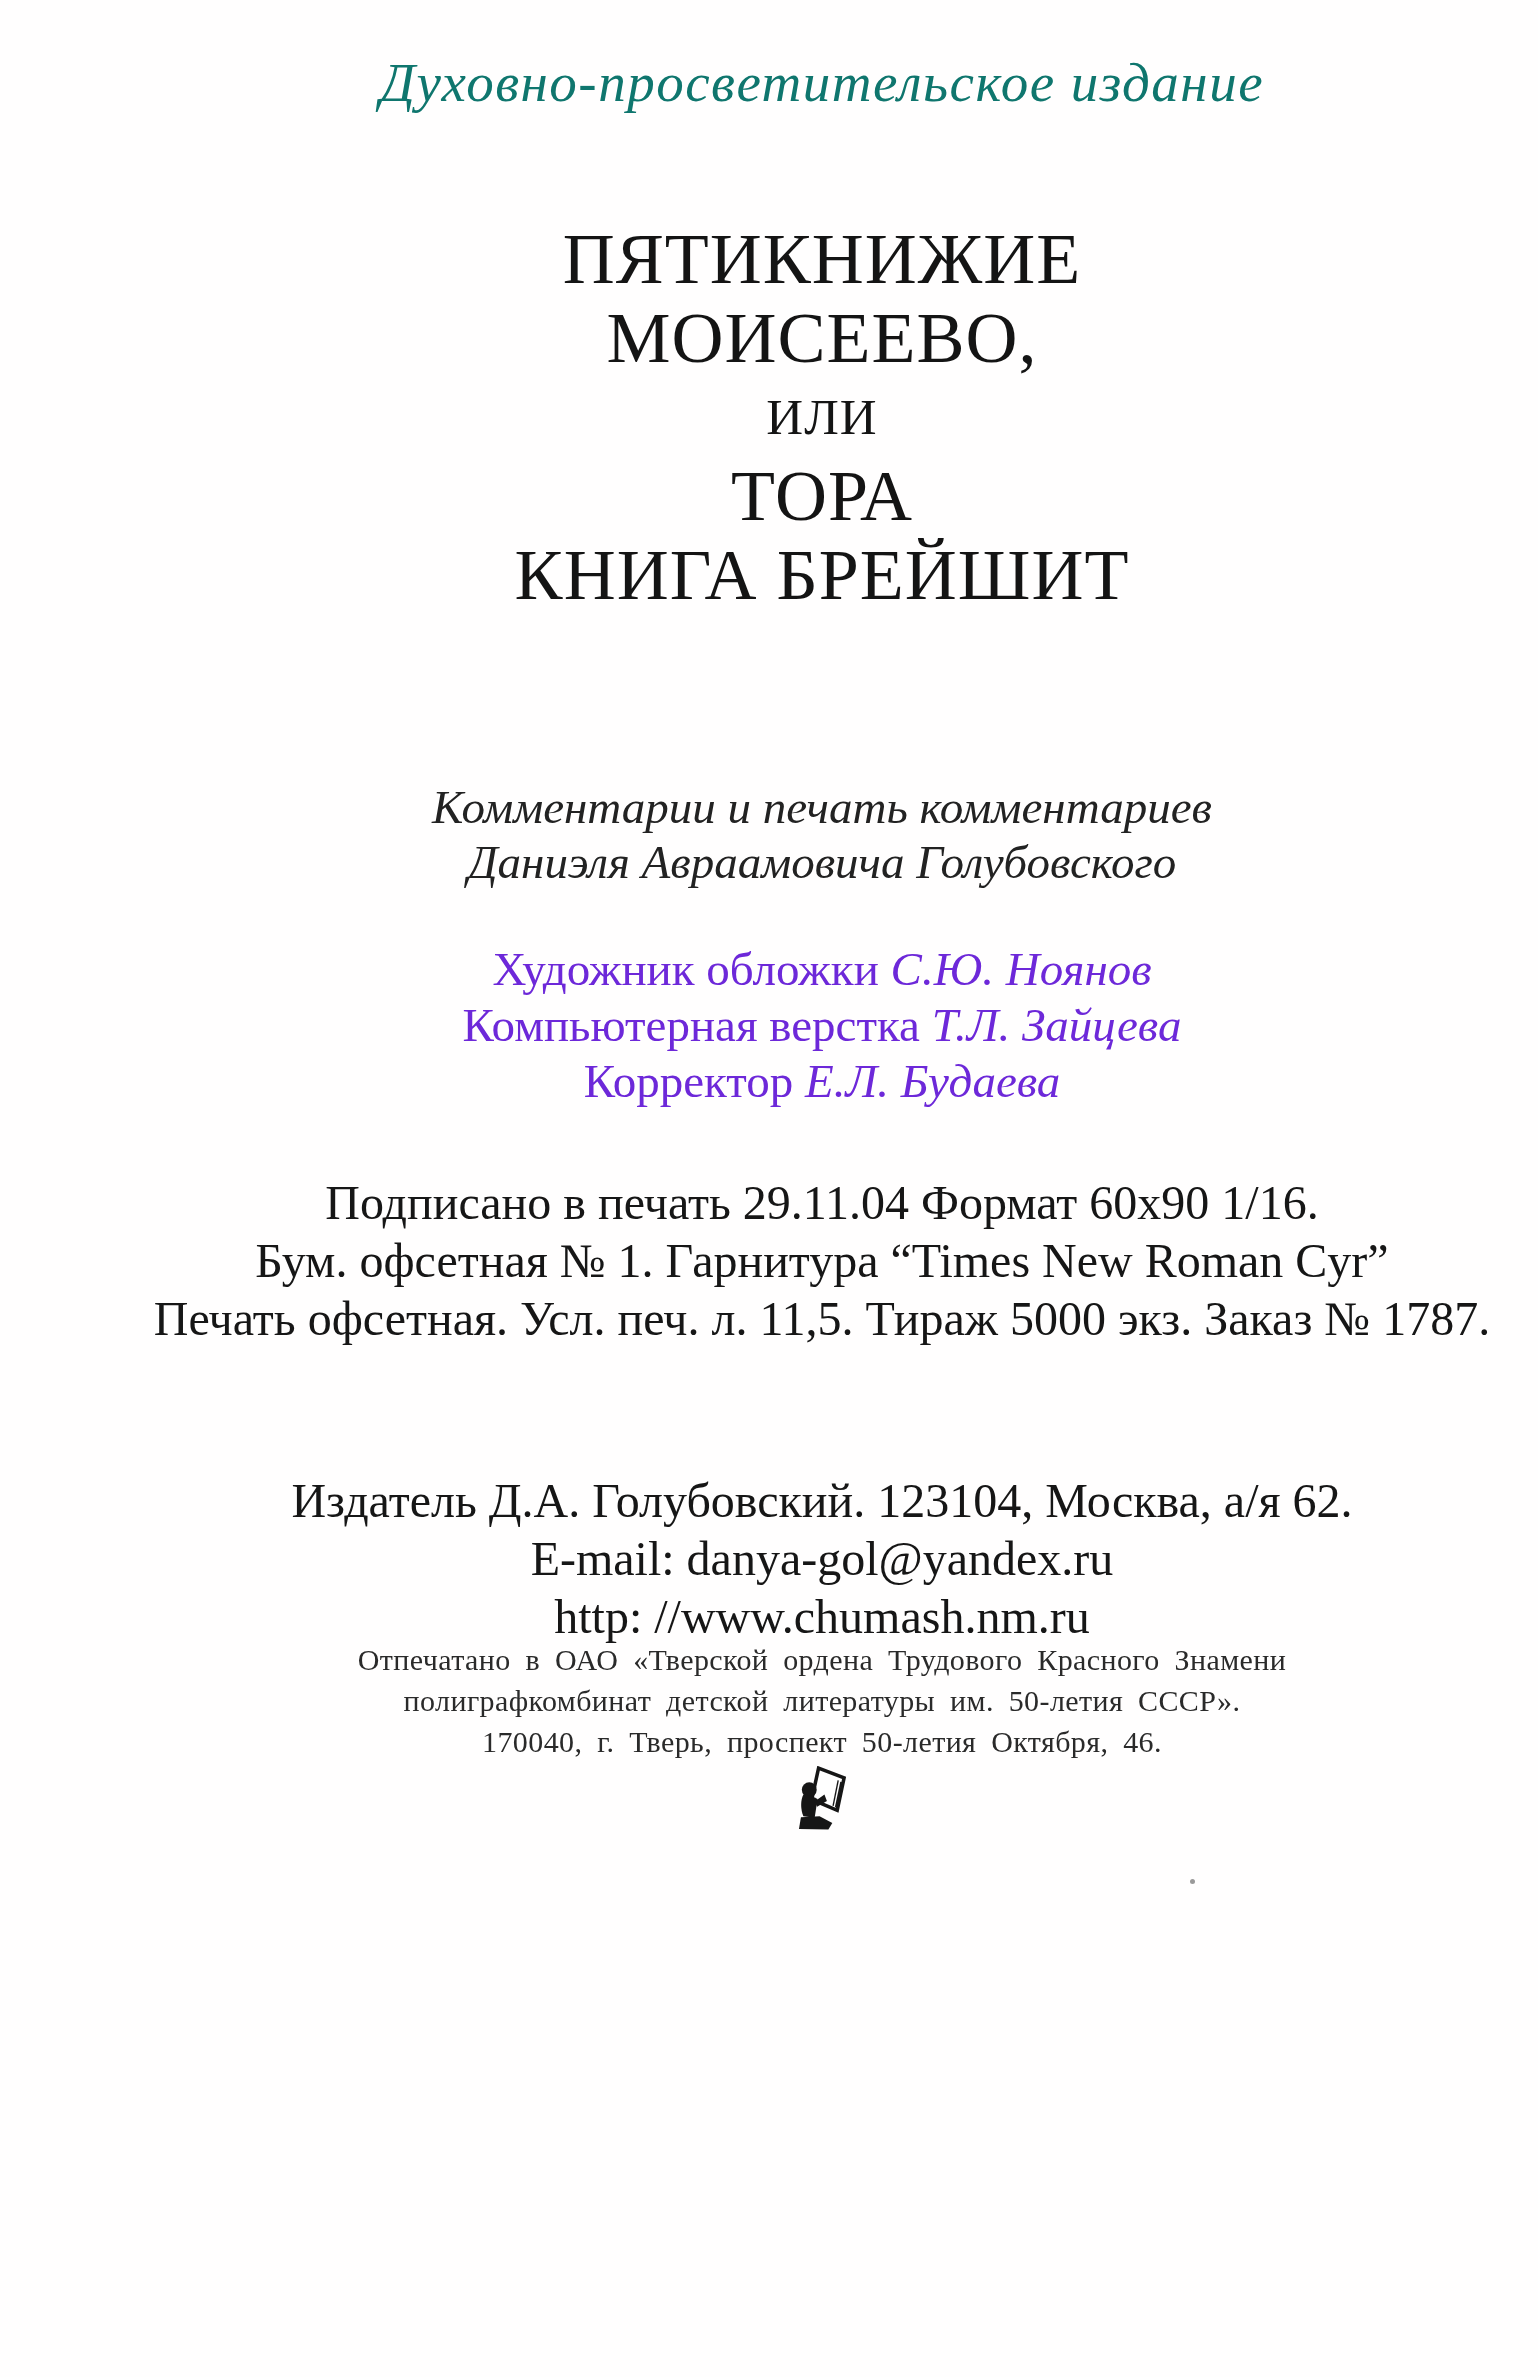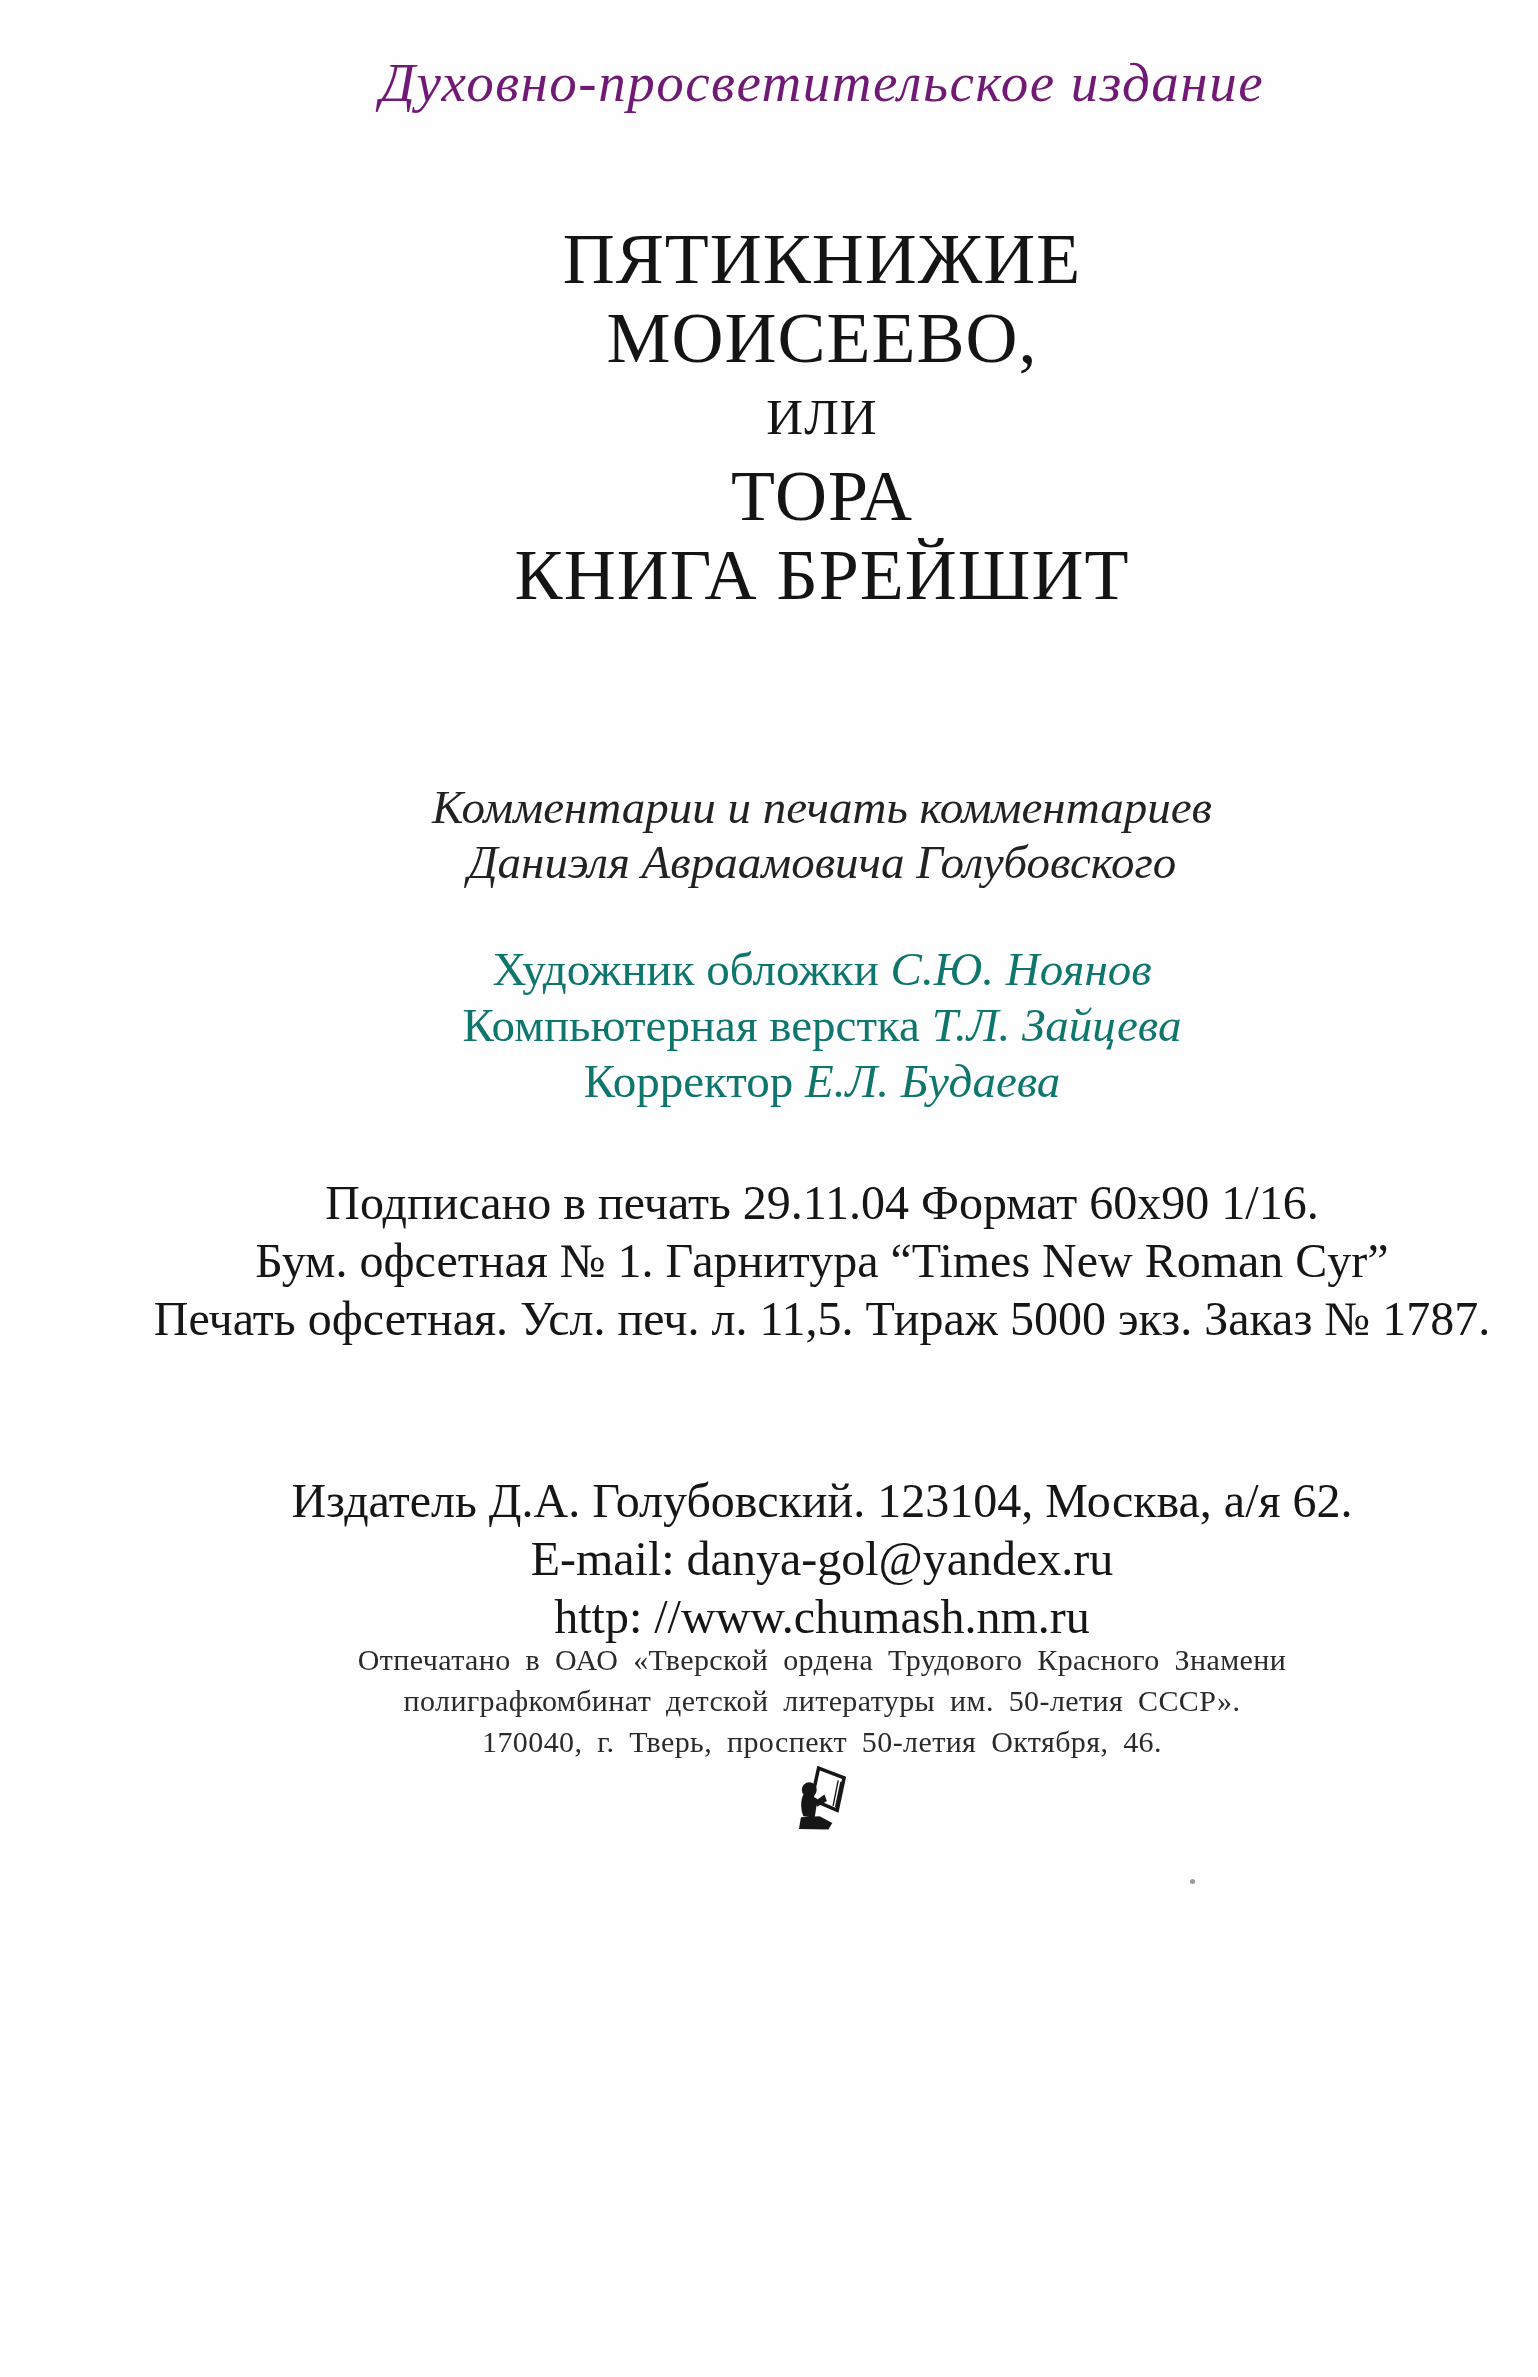--- a/index.html
+++ b/index.html
@@ -25,21 +25,21 @@
     height: 100%;
     text-align: center;
   }
   .block { position: absolute; left: 0; width: 100%; }
 
   .edition-heading {
     top: 51px;
     font-style: italic;
     font-size: 55px;
     letter-spacing: 1.5px;
-    color: #701a75;
+    color: #0f766e;
   }
   .book-title {
     top: 220px;
     font-size: 72px;
     line-height: 79px;
     letter-spacing: 1px;
     color: #141414;
   }
   .book-title .small-line {
     font-size: 51px;
@@ -49,21 +49,21 @@
     top: 780px;
     font-style: italic;
     font-size: 47px;
     line-height: 55px;
     color: #222;
   }
   .credits {
     top: 941px;
     font-size: 47px;
     line-height: 56px;
-    color: #0f766e;
+    color: #6d28d9;
   }
   .credits .credit-name { font-style: italic; }
   .print-info {
     top: 1174px;
     font-size: 48px;
     line-height: 58px;
     color: #161616;
   }
   .publisher-info {
     top: 1472px;

